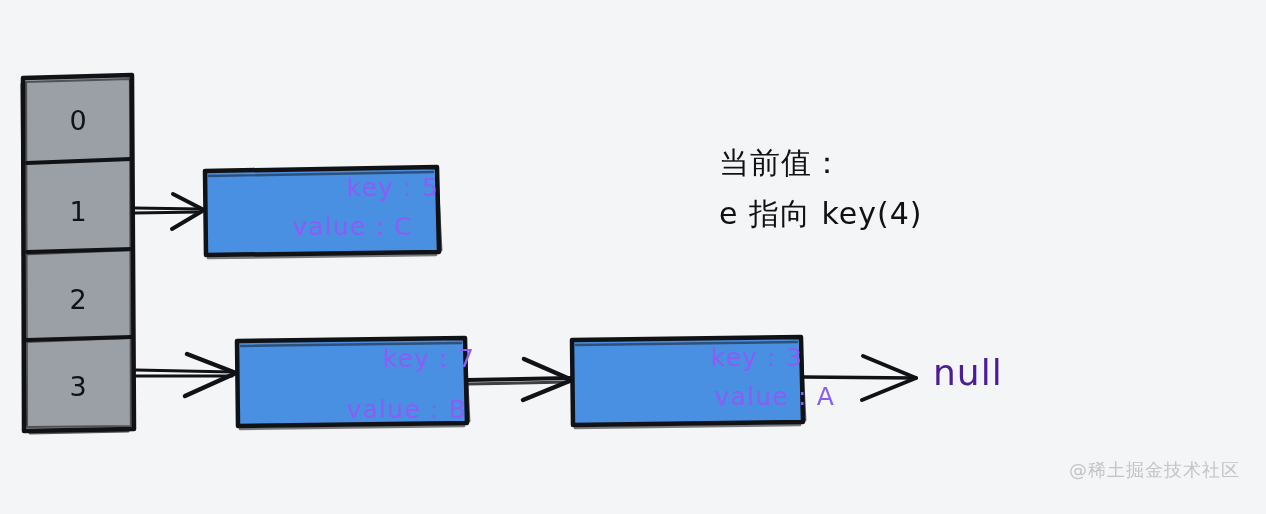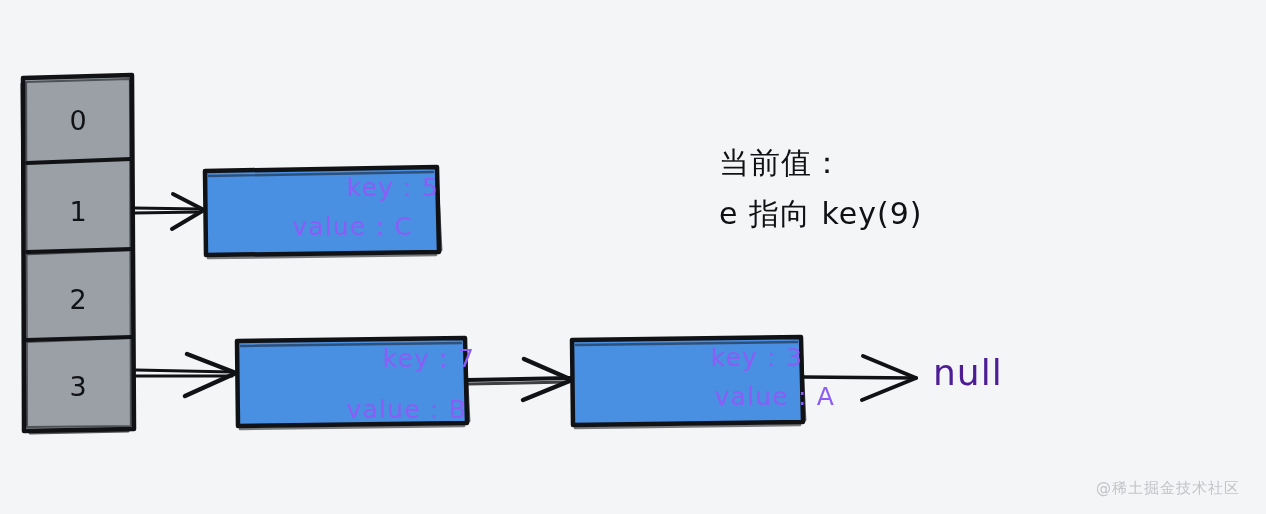--- a/index.html
+++ b/index.html
@@ -77,23 +77,23 @@
     font-size: 36px;
     color: #4c1d95;
     letter-spacing: 1px;
     text-align: right;
   }
 
   
   #watermark {
     position: absolute;
     right: 26px;
-    bottom: 16px;
+    bottom: 32px;
     font-family: "DejaVu Sans", sans-serif;
-    font-size: 15px;
+    font-size: 18px;
     color: #c2c4c8;
     letter-spacing: 1px;
   }
 </style>
 </head>
 <body>
 
 <div id="canvas">
 
   <svg id="sketch" viewBox="0 0 1266 514" xmlns="http://www.w3.org/2000/svg">
@@ -177,18 +177,18 @@
   <div class="node-text" style="left:245px; top:344px; width:230px;">key : 7</div>
   <div class="node-text" style="left:237px; top:383px; width:230px;margin-top:12px;">value : B</div>
 
   <div class="node-text" style="left:572px; top:343px; width:231px;">key : 3</div>
   <div class="node-text" style="left:572px; top:382px; width:231px;padding-left:32px;">value : A</div>
 
   <div id="null-label">null</div>
 
   <div id="annotation">
     <div class="ann-line title">当前值：</div>
-    <div class="ann-line">e 指向 key(9)</div>
+    <div class="ann-line">e 指向 key(4)</div>
   </div>
 
   <div id="watermark">@稀土掘金技术社区</div>
 
 </div>
 
 </body></html>

